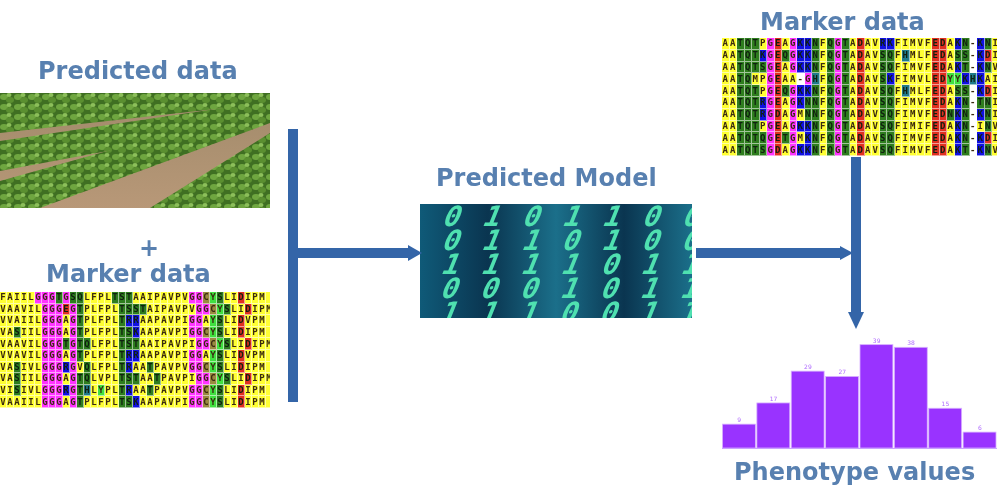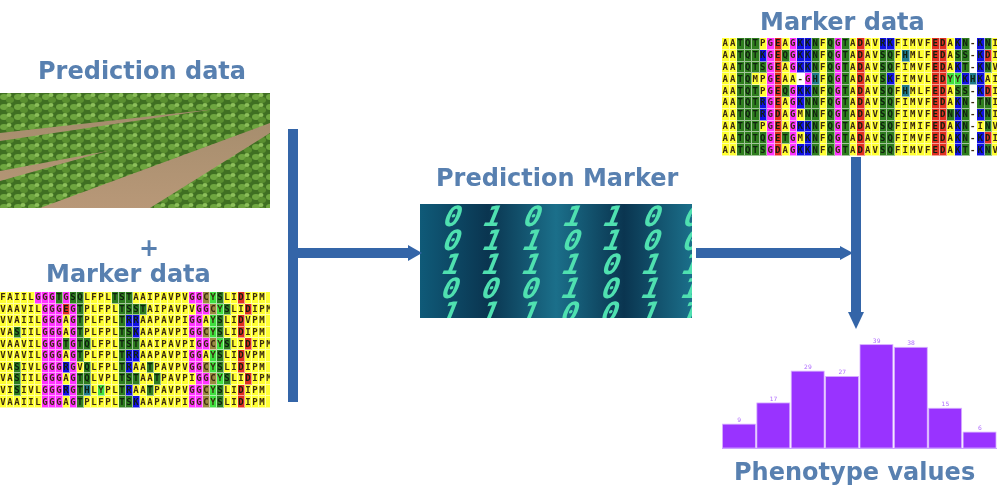--- a/index.html
+++ b/index.html
@@ -8,24 +8,24 @@
   .plus{position:absolute;color:#5880b0;font-weight:bold;font-size:24px;line-height:1;}
   .panel{position:absolute;overflow:hidden;}
   .seqgrid{display:grid;font-family:"DejaVu Sans Mono",monospace;font-weight:bold;font-size:9px;color:#3a2a10;}
   .seqgrid span{display:flex;align-items:center;justify-content:center;border-right:1px solid rgba(255,255,255,0.55);border-bottom:1px solid rgba(255,255,255,0.55);box-sizing:border-box;overflow:hidden;}
   .conn{position:absolute;background:#3465a8;}
   svg{position:absolute;overflow:visible;}
 </style>
 </head>
 <body>
 
-<div class="heading" style="left:38px;top:59px;">Prediction data</div>
+<div class="heading" style="left:38px;top:59px;">Predicted data</div>
 <div class="plus" style="left:139px;top:236px;">+</div>
 <div class="heading" style="left:46px;top:262px;">Marker data</div>
-<div class="heading" style="left:436px;top:166px;">Prediction Marker</div>
+<div class="heading" style="left:436px;top:166px;">Predicted Model</div>
 <div class="heading" style="left:760px;top:10px;">Marker data</div>
 <div class="heading" style="left:734px;top:460px;">Phenotype values</div>
 
 <div class="panel" style="left:0;top:93px;width:270px;height:115px;">
   <svg width="270" height="115" style="left:0;top:0;">
     <defs>
       <linearGradient id="soil" x1="0" y1="0" x2="0" y2="1">
         <stop offset="0" stop-color="#a08a6a"></stop>
         <stop offset="1" stop-color="#b89878"></stop>
       </linearGradient>

